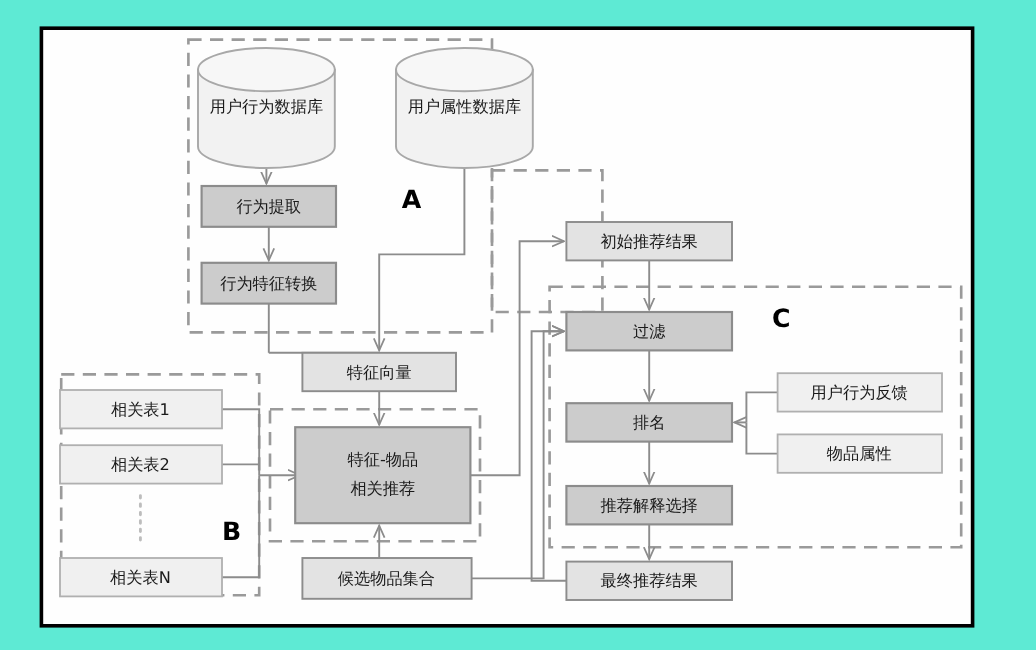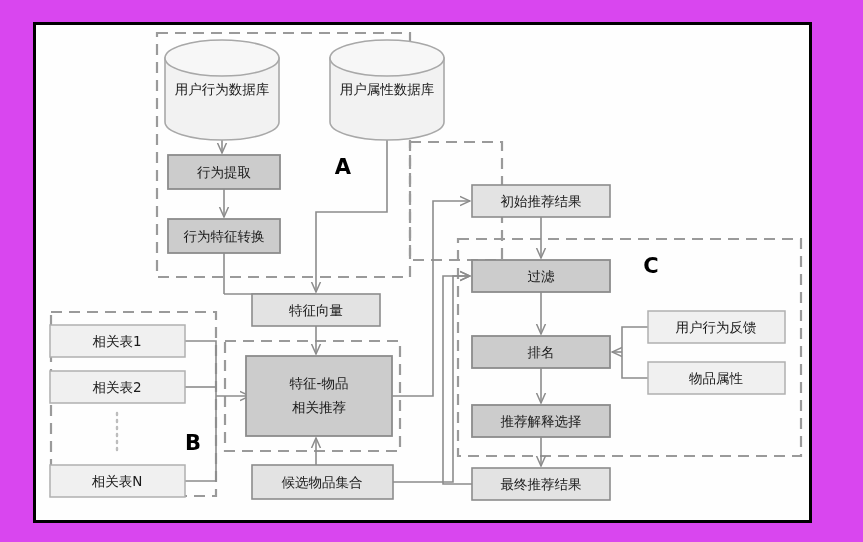--- a/index.html
+++ b/index.html
@@ -4,21 +4,21 @@
 <style>
   html, body {
     margin: 0;
     padding: 0;
     background: #ffffff;
   }
   #canvas {
     position: relative;
     width: 863px;
     height: 542px;
-    background: #d946ef;
+    background: #5eead4;
     font-family: "DejaVu Sans", "Liberation Sans", sans-serif;
     overflow: hidden;
   }
   #diagram-svg {
     position: absolute;
     left: 0;
     top: 0;
     width: 863px;
     height: 542px;
   }

